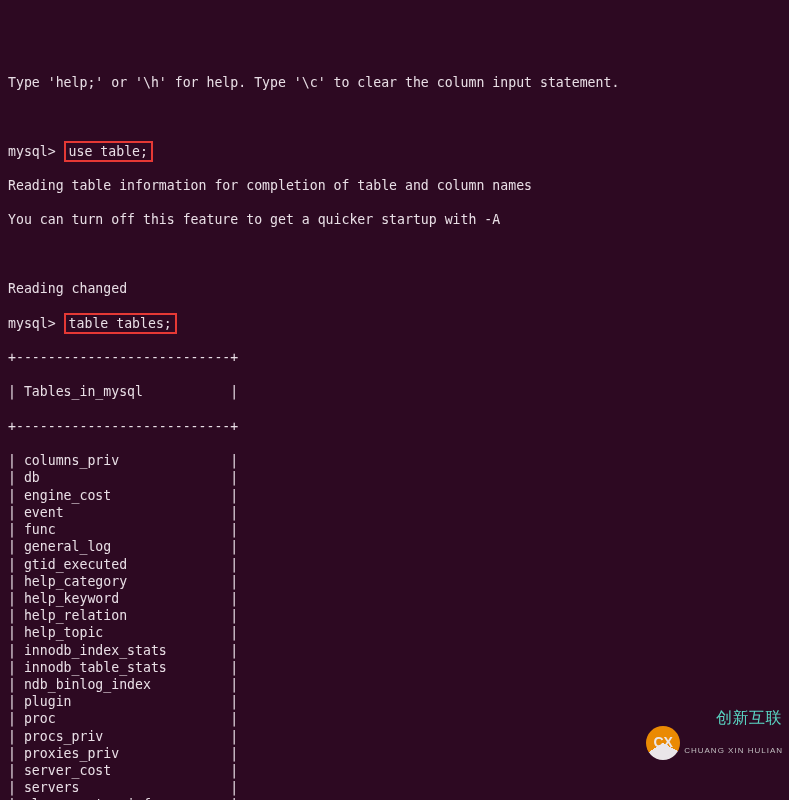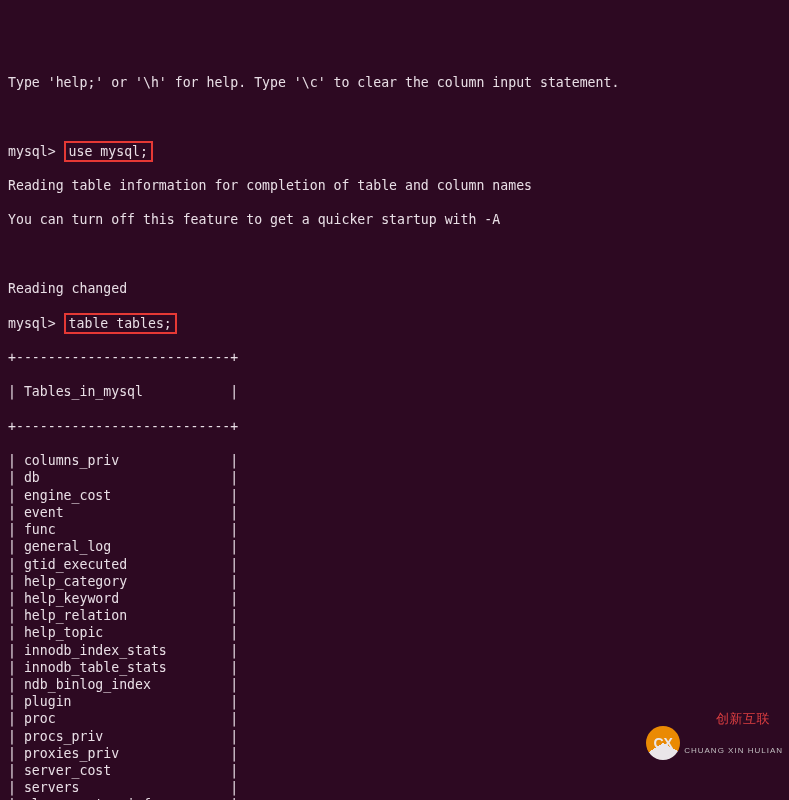--- a/index.html
+++ b/index.html
@@ -31,31 +31,31 @@
       gap:4px;
       opacity:.9;
       pointer-events:none;
     }
     .wm-icon {
       width:34px;height:34px;border-radius:50%;
       background:conic-gradient(#ff9800 0 33%,#ffffff 33% 66%,#ff9800 66% 100%);
       display:flex;align-items:center;justify-content:center;
       color:#fff;font-weight:700;font-family:sans-serif;font-size:14px;
     }
-    .wm-txt { color:#ef4444;font-family:sans-serif;font-size:13px;letter-spacing:.5px; }
+    .wm-txt { color:#5eead4;font-family:sans-serif;font-size:16px;letter-spacing:.5px; }
     .wm-sub { color:#cfcfcf;font-family:sans-serif;font-size:8px;letter-spacing:1px;display:block;margin-top:-2px;text-align:right; }
   </style>
 </head>
 <body>
 
 
 
 <div>Type 'help;' or '\h' for help. Type '\c' to clear the column input statement.</div>
 <div> </div>
-<div><span>mysql&gt;</span> <span class="hl">use mysql;</span></div>
+<div><span>mysql&gt;</span> <span class="hl">use table;</span></div>
 <div>Reading table information for completion of table and column names</div>
 <div>You can turn off this feature to get a quicker startup with -A</div>
 <div> </div>
 <div>Reading changed</div>
 <div><span>mysql&gt;</span> <span class="hl">table tables;</span></div>
 <div>+---------------------------+</div>
 <div>| Tables_in_mysql           |</div>
 <div>+---------------------------+</div>
 <div id="table-rows">| columns_priv              |
 | db                        |

